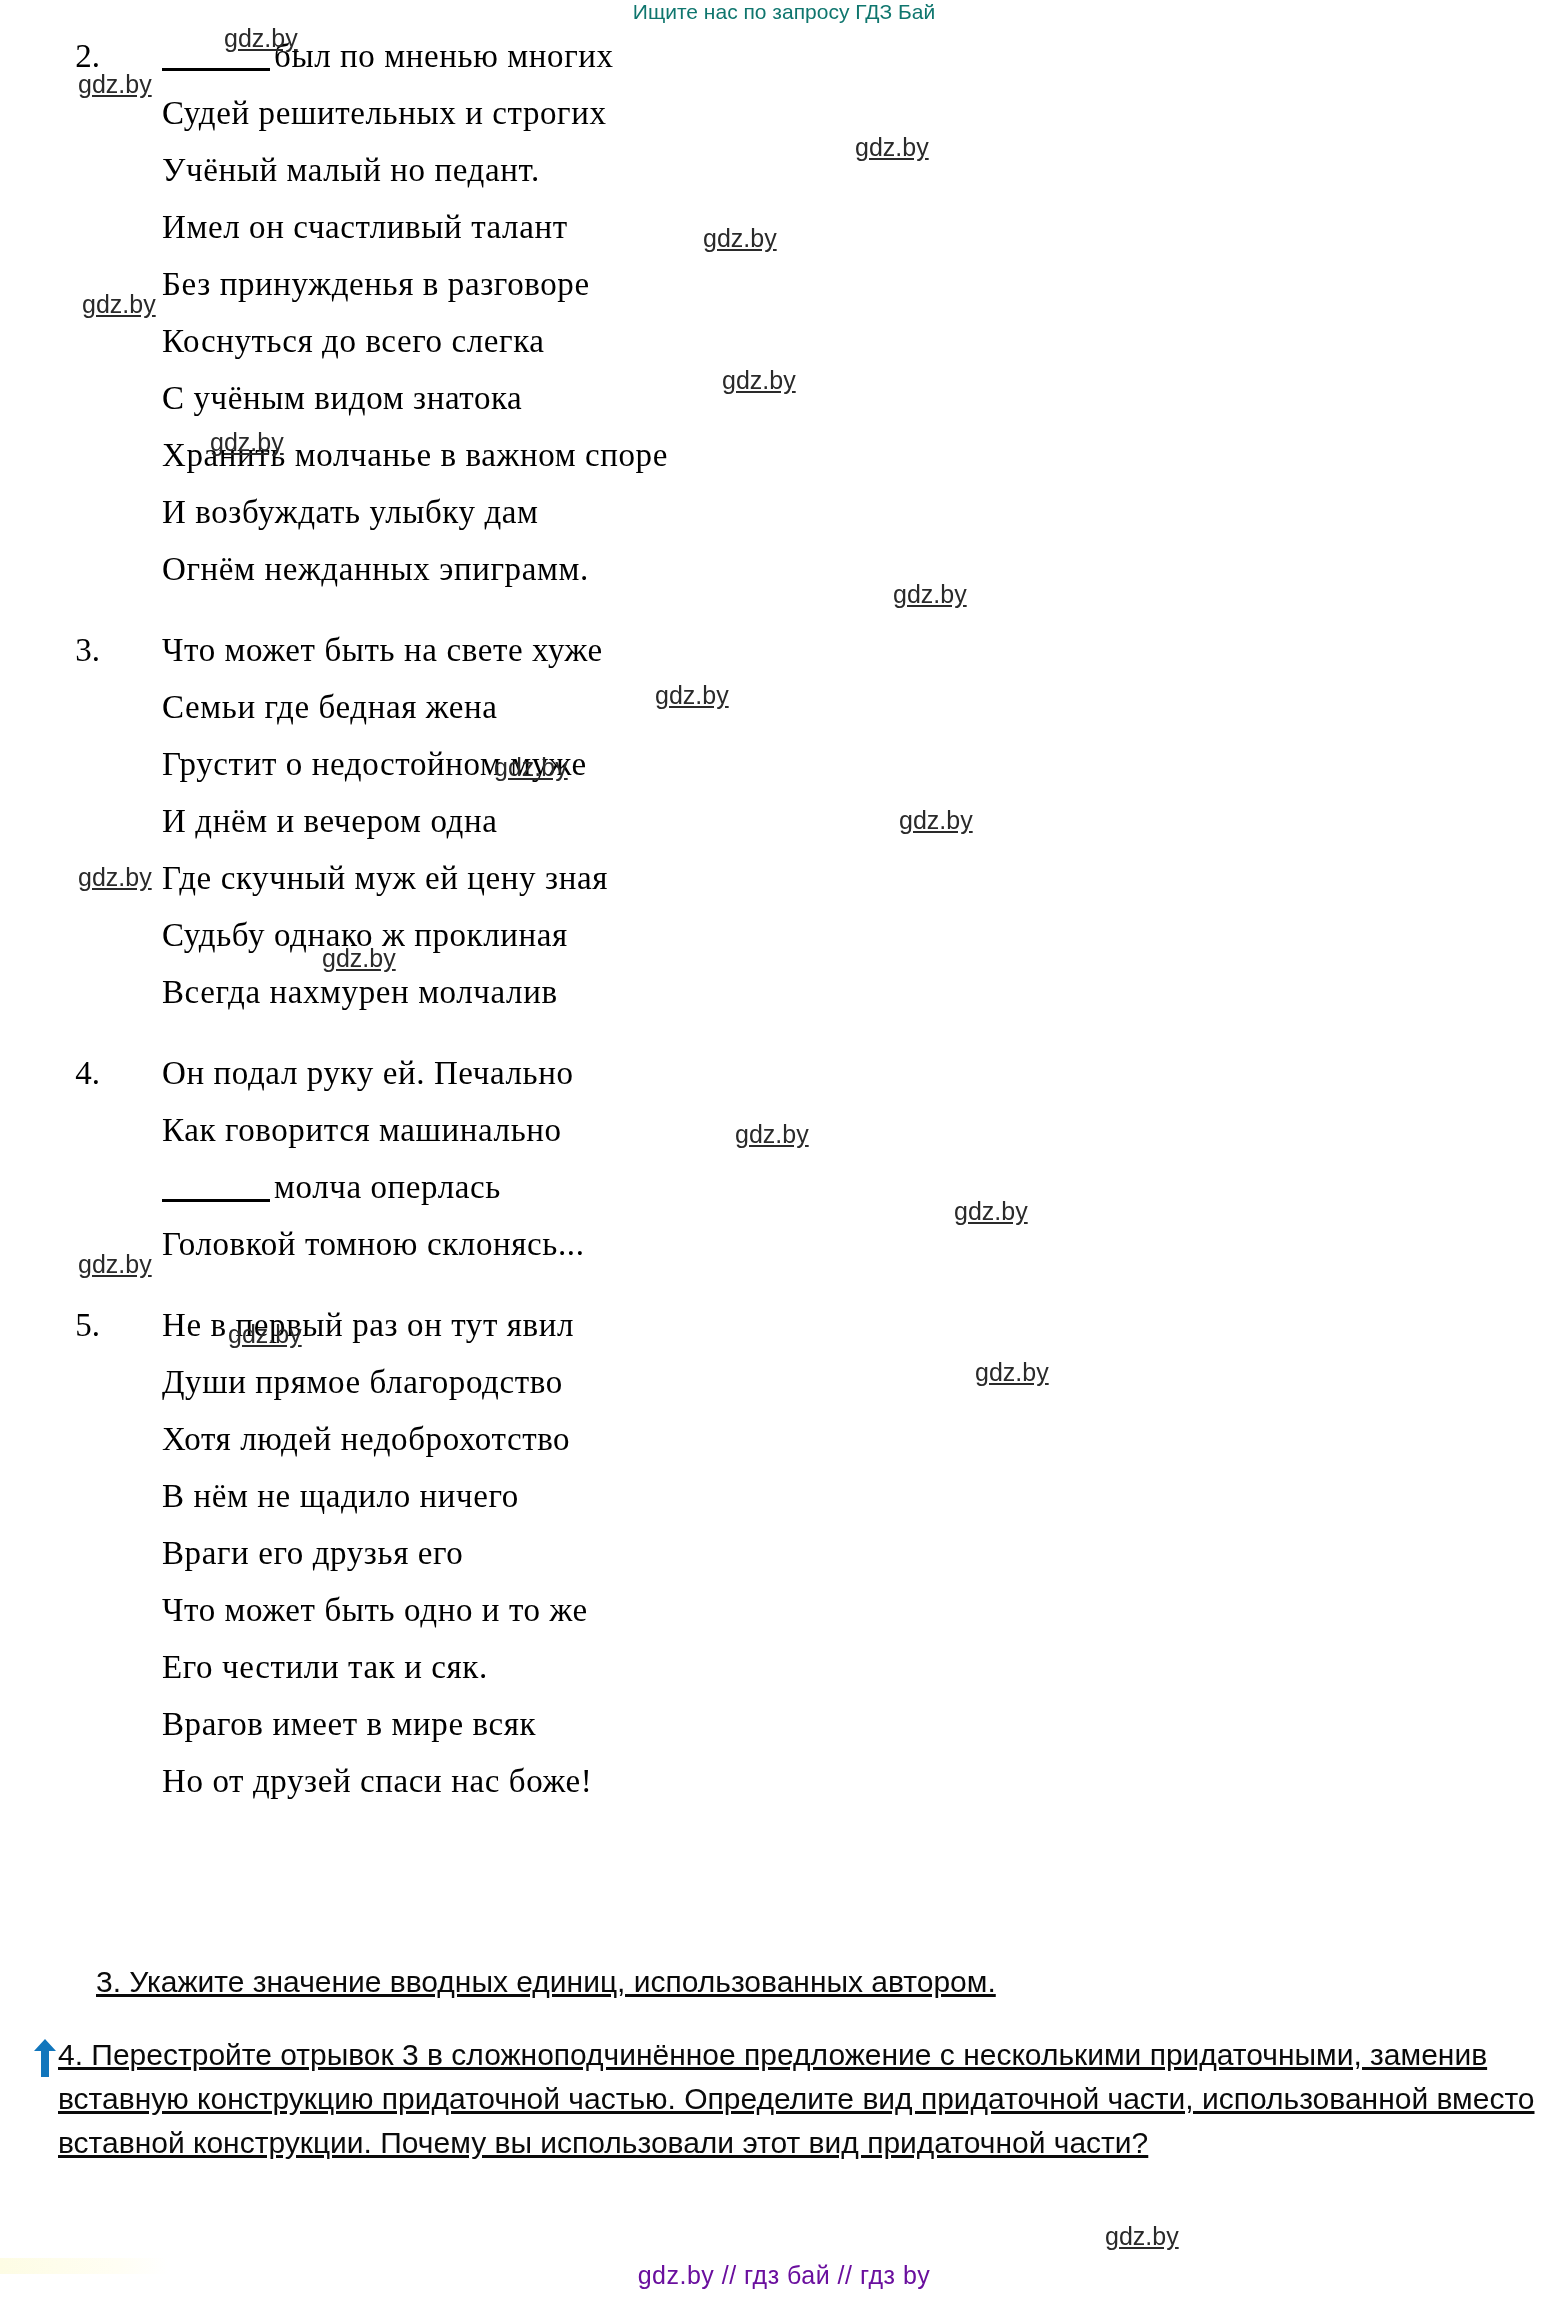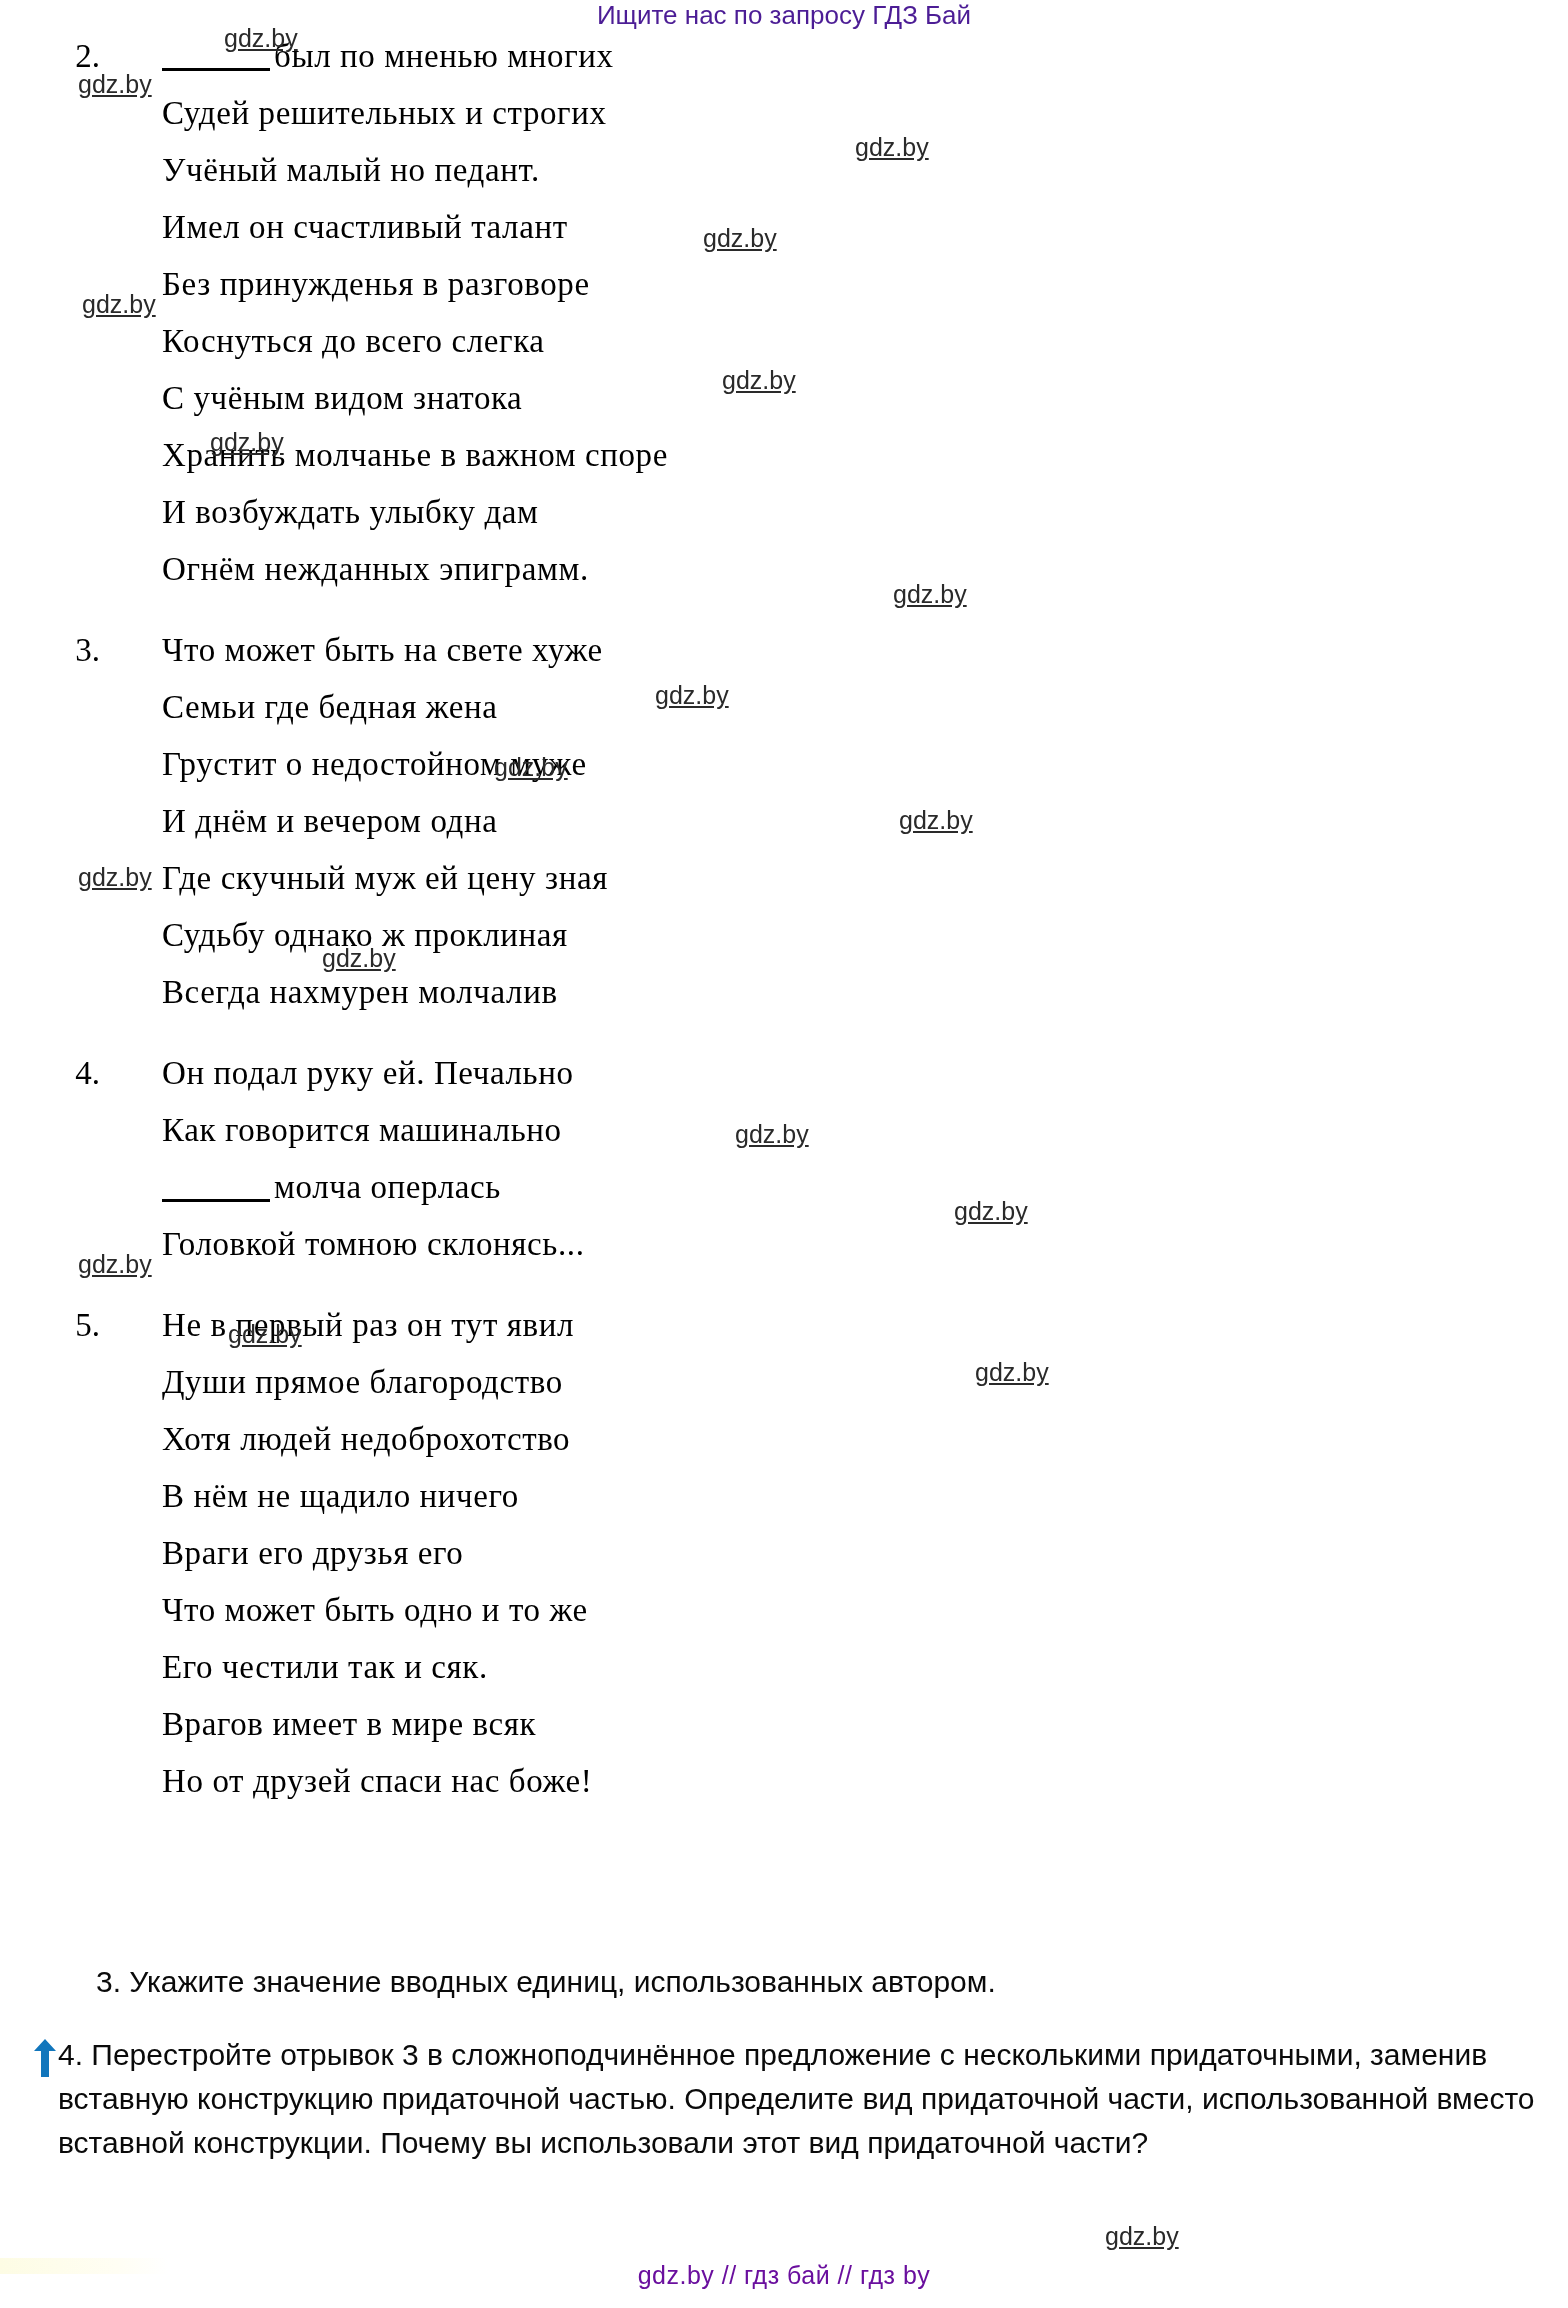--- a/index.html
+++ b/index.html
@@ -17,22 +17,22 @@
   }
 
   
   .promo-bar {
     position: absolute;
     top: 0px;
     left: 0;
     width: 100%;
     text-align: center;
     font-family: "Liberation Sans", sans-serif;
-    font-size: 26px;
-    color: #4c1d95;
+    font-size: 21px;
+    color: #0f766e;
     letter-spacing: 0px;
     white-space: nowrap;
   }
 
   
   .poem {
     position: absolute;
     top: 28px;
     left: 0;
     width: 1568px;
@@ -79,20 +79,21 @@
   
   .tasks {
     position: absolute;
     left: 0;
     top: 1960px;
     width: 1568px;
     font-family: "Liberation Sans", sans-serif;
     font-size: 30px;
     line-height: 44px;
     color: #0a0a0a;
+    text-decoration: underline;
   }
   .task-3 {
     padding-left: 96px;
     white-space: nowrap;
   }
   .task-4 {
     position: relative;
     padding-left: 58px;
     padding-right: 10px;
     margin-top: 29px;

